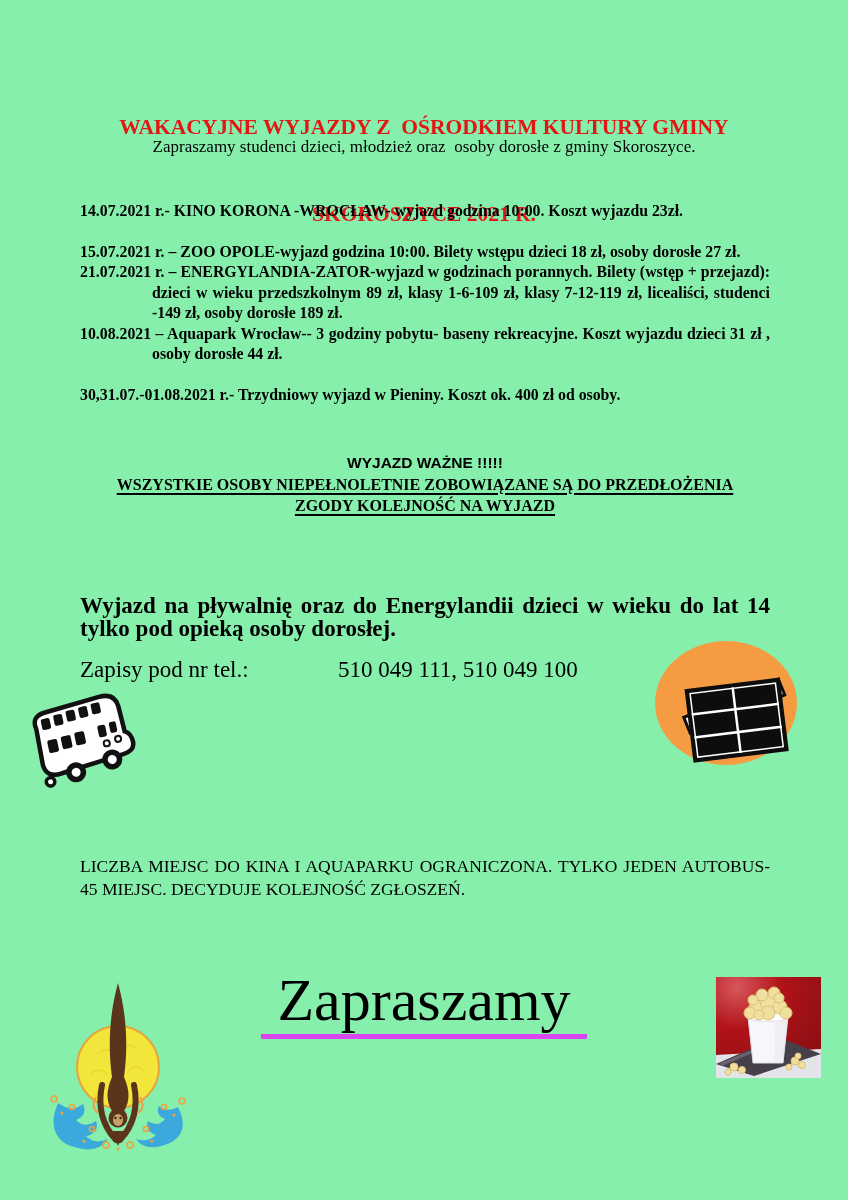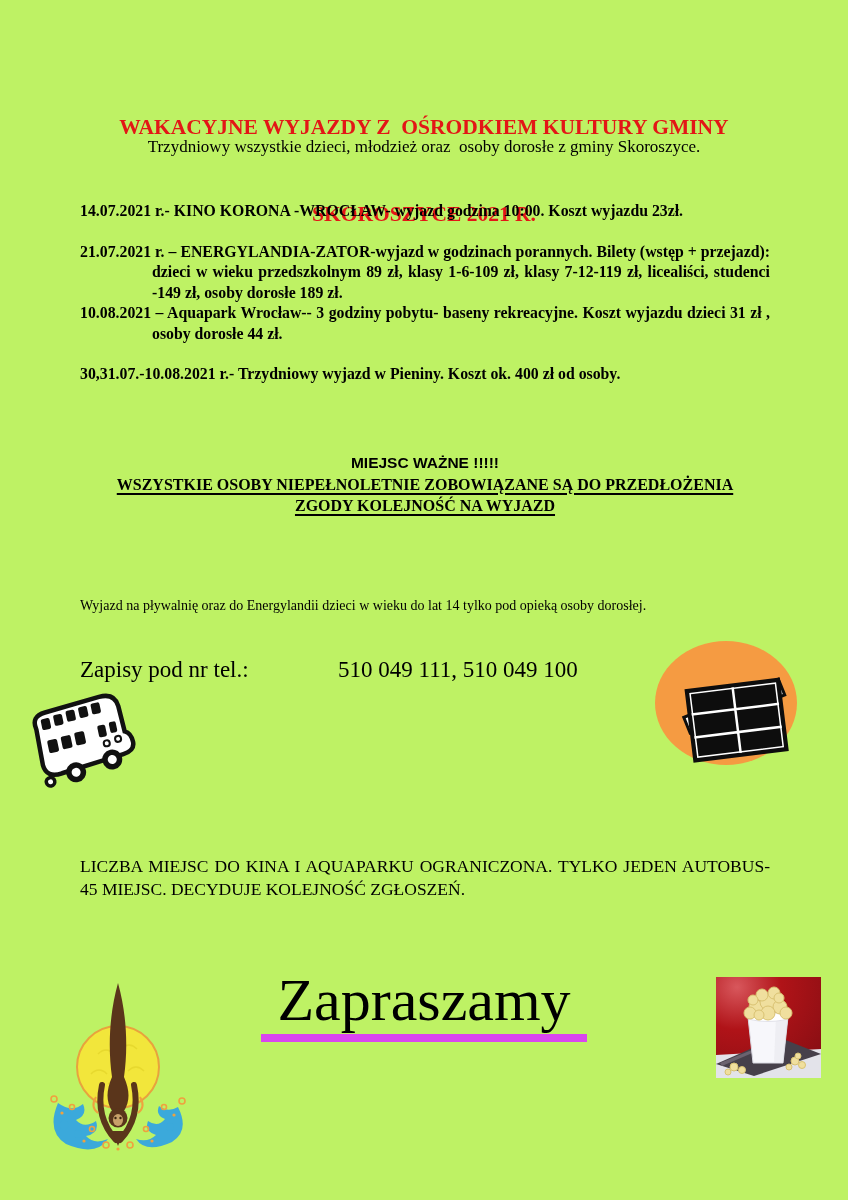--- a/index.html
+++ b/index.html
@@ -1,17 +1,17 @@
 <!DOCTYPE html>
 <html><head>
 <meta charset="utf-8">
 <style>
   html,body { margin:0; padding:0; background:#fff; }
   .doc {
-    position:relative; width:848px; height:1200px; background:#bef264;
+    position:relative; width:848px; height:1200px; background:#86efac;
     font-family:"Liberation Serif", serif; color:#000; overflow:hidden;
   }
   .title {
     position:absolute; top:55px; left:0; width:100%;
     text-align:center; font-weight:bold; font-size:21.5px; line-height:29px;
     color:#E31616; white-space:pre-wrap;
   }
   .intro {
     position:absolute; top:137px; left:0; width:100%;
     text-align:center; font-size:17px; white-space:pre-wrap;
@@ -25,56 +25,57 @@
   .trip.gap-after { margin-bottom:20px; }
   .trip.gap-before { margin-top:20px; }
   .important {
     position:absolute; left:80px; top:452px; width:690px;
     text-align:center; font-weight:bold; font-size:16px; line-height:21.5px;
   }
   .important .head { font-family:"Liberation Sans", sans-serif; font-size:15.5px; }
   .important .ul { text-decoration:underline; text-decoration-thickness:2px; text-underline-offset:3px;text-align:center; }
   .note {
     position:absolute; left:80px; width:690px;
-    text-align:justify; font-size:14px; line-height:23px;
+    text-align:justify; font-size:23px; line-height:23px;font-weight:bold;
   }
   .note-age { top:594px; }
   .cancellation { top:789px; }
   .capacity { top:855px; font-weight:normal; font-size:17.5px; }
   .signup { position:absolute; left:80px; top:657px; width:690px; font-size:23px; }
   .signup .phones { position:absolute; left:258px; top:0; font-weight:normal; }
   .closing { position:absolute; top:966px; left:0; width:100%; text-align:center; font-size:60px; }
-  .closing span { display:inline-block; border-bottom:8px solid #d946ef; padding:0 16px 4px 16px; line-height:1.0; }
+  .closing span { display:inline-block; border-bottom:5px solid #d946ef; padding:0 16px 4px 16px; line-height:1.0; }
   .gfx { position:absolute; }
   .gfx-bus { left:22px; top:690px; }
   .gfx-clapper { left:653px; top:633px; }
   .gfx-swimmer { left:46px; top:979px; }
   .gfx-popcorn { left:716px; top:977px; }
 </style>
 </head>
 <body>
 
 <div class="doc">
 
   <div class="title">
     <div>WAKACYJNE WYJAZDY Z  OŚRODKIEM KULTURY GMINY</div>
     <div>SKOROSZYCE 2021 R.</div>
   </div>
 
-  <div class="intro">Trzydniowy wszystkie dzieci, młodzież oraz  osoby dorosłe z gminy Skoroszyce.</div>
+  <div class="intro">Zapraszamy studenci dzieci, młodzież oraz  osoby dorosłe z gminy Skoroszyce.</div>
 
   <div class="trips">
     <div class="trip gap-after">14.07.2021 r.- KINO KORONA -WROCŁAW- wyjazd godzina 10:00. Koszt wyjazdu 23zł.</div>
+    <div class="trip">15.07.2021 r. – ZOO OPOLE-wyjazd godzina 10:00. Bilety wstępu dzieci 18 zł, osoby dorosłe 27 zł.</div>
     <div class="trip hang">21.07.2021 r. – ENERGYLANDIA-ZATOR-wyjazd w godzinach porannych. Bilety (wstęp + przejazd): dzieci w wieku przedszkolnym 89 zł, klasy 1-6-109 zł, klasy 7-12-119 zł, licealiści, studenci -149 zł, osoby dorosłe 189 zł.</div>
     <div class="trip hang">10.08.2021 – Aquapark Wrocław-- 3 godziny pobytu- baseny rekreacyjne. Koszt wyjazdu dzieci 31 zł , osoby dorosłe 44 zł.</div>
-    <div class="trip gap-before">30,31.07.-10.08.2021 r.- Trzydniowy wyjazd w Pieniny. Koszt ok. 400 zł od osoby.</div>
+    <div class="trip gap-before">30,31.07.-01.08.2021 r.- Trzydniowy wyjazd w Pieniny. Koszt ok. 400 zł od osoby.</div>
   </div>
 
   <div class="important">
-    <div class="head">MIEJSC WAŻNE !!!!!</div>
+    <div class="head">WYJAZD WAŻNE !!!!!</div>
     <div class="ul">WSZYSTKIE OSOBY NIEPEŁNOLETNIE ZOBOWIĄZANE SĄ DO PRZEDŁOŻENIA</div>
     <div class="ul">ZGODY KOLEJNOŚĆ NA WYJAZD</div>
   </div>
 
   <div class="note note-age">Wyjazd na pływalnię oraz do Energylandii dzieci w wieku do lat 14 tylko pod opieką osoby dorosłej.</div>
 
   <div class="signup">
     <span>Zapisy pod nr tel.:</span>
     <span class="phones">510 049 111, 510 049 100</span>
   </div>

